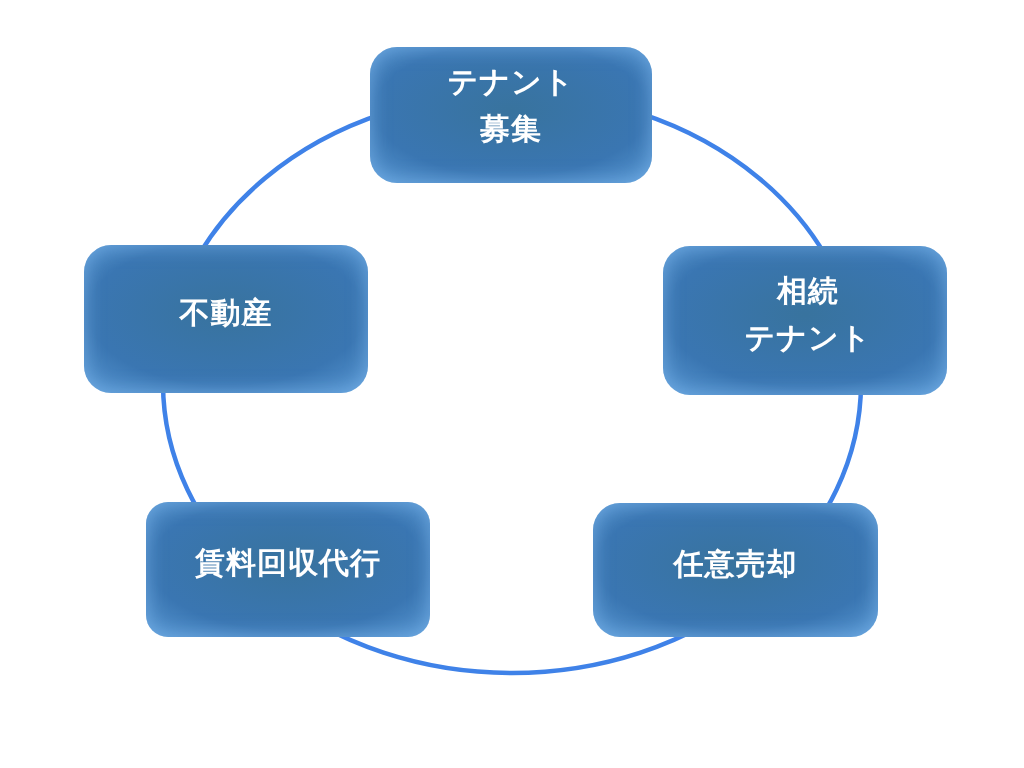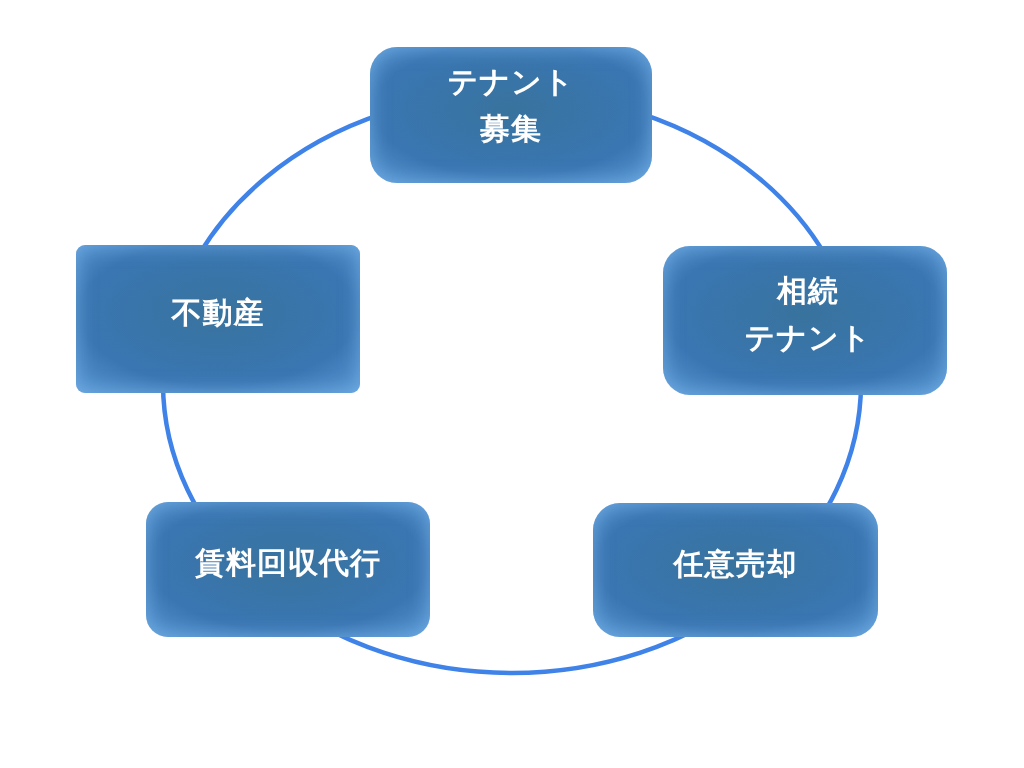--- a/index.html
+++ b/index.html
@@ -45,21 +45,21 @@
     font-weight: bold;
     line-height: 47px;
     letter-spacing: 1px;
     white-space: nowrap;
     text-align: center;
   }
   .node-top          { left: 370px; top: 47px;  width: 282px; height: 136px; font-family: Liberation Mono, monospace; }
   .node-right-upper  { left: 663px; top: 246px; width: 284px; height: 149px; padding-left: 6px; }
   .node-bottom-right { left: 593px; top: 503px; width: 285px; height: 134px; }
   .node-bottom-left  { left: 146px; top: 502px; width: 284px; height: 135px; border-radius: 22px; }
-  .node-left-upper   { left: 76px;  top: 245px; width: 284px; height: 148px; border-radius: 9px; }
+  .node-left-upper   { left: 84px;  top: 245px; width: 284px; height: 148px; }
 </style>
 </head>
 <body>
 
 <div class="canvas">
 
   <svg class="ring" width="1024" height="768" viewBox="0 0 1024 768">
     <ellipse cx="512" cy="383" rx="349" ry="290" fill="none" stroke-width="4.5" stroke="#3f82e8"></ellipse>
   </svg>
 

